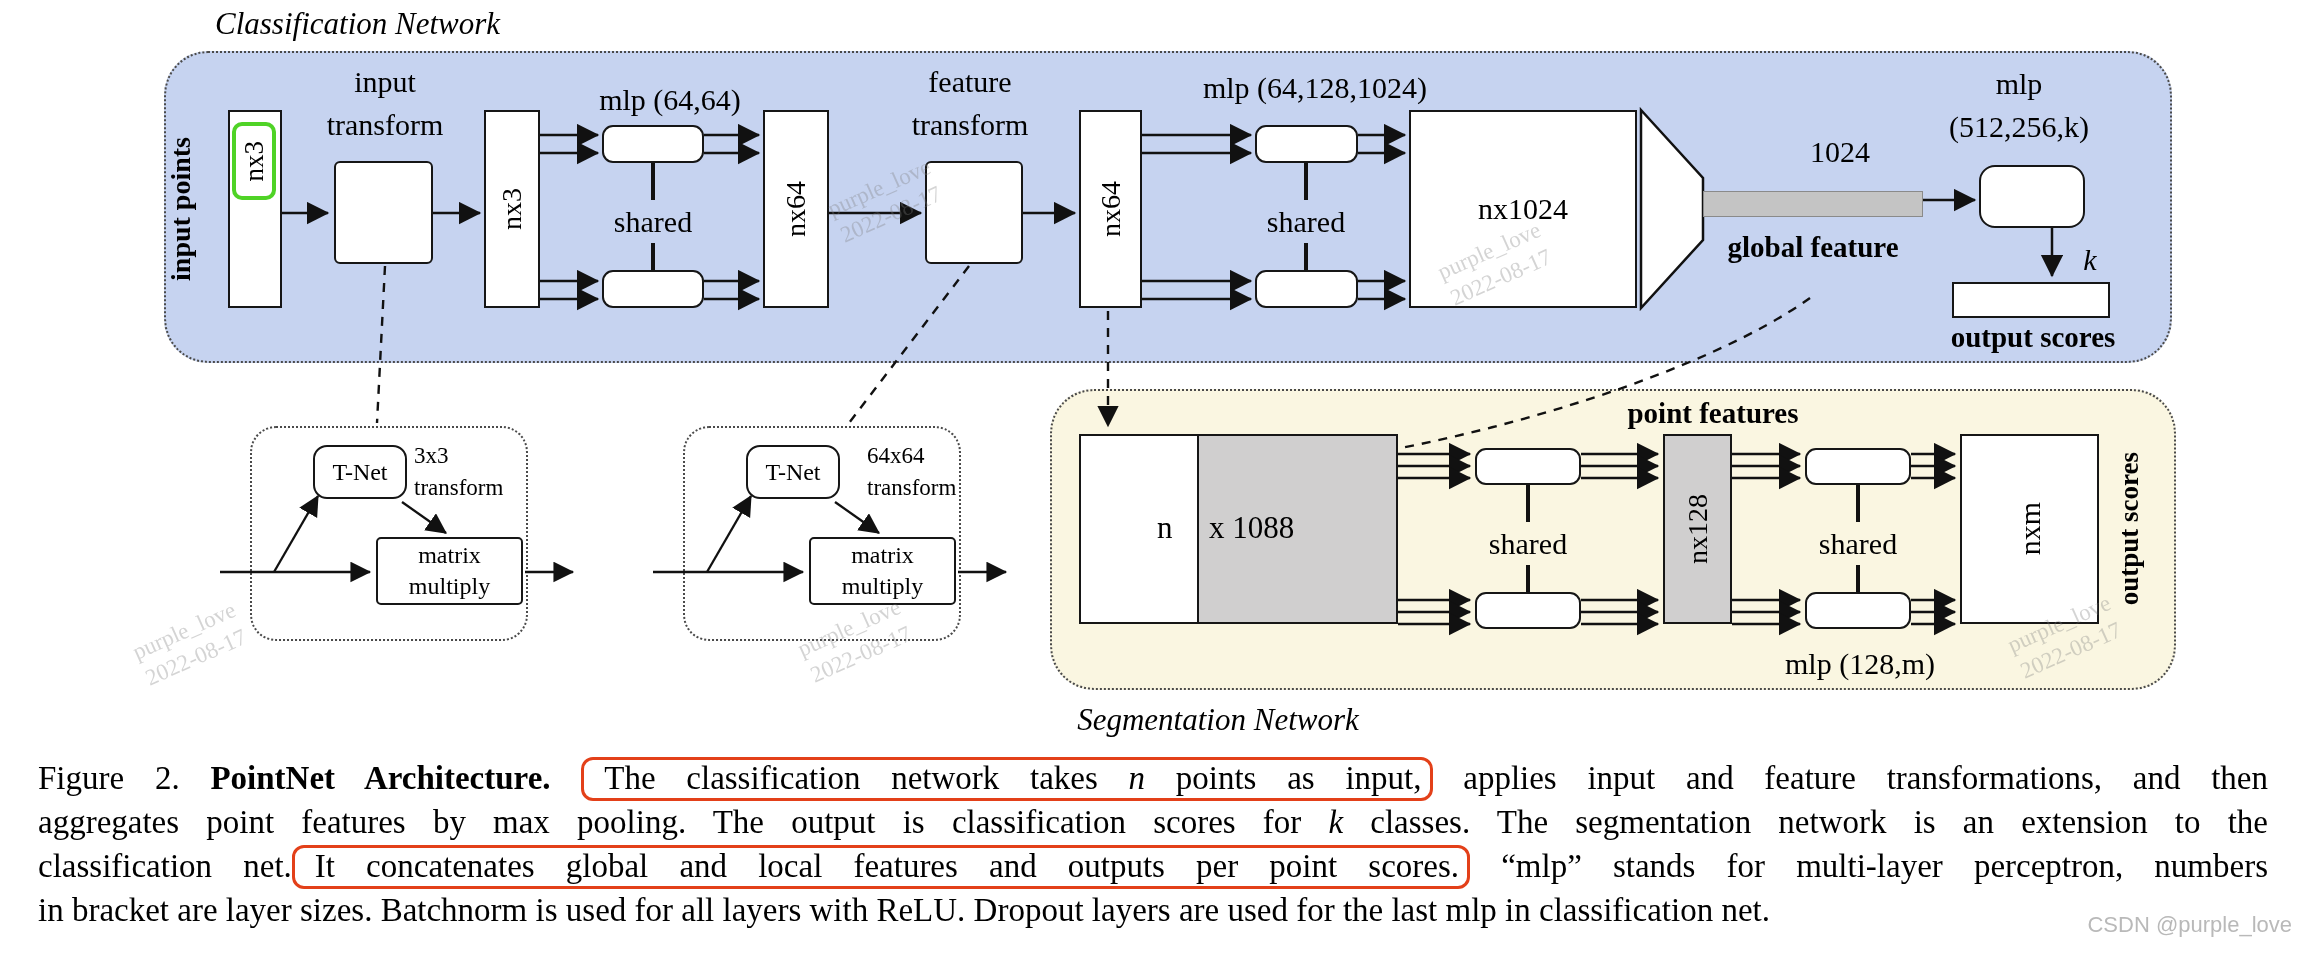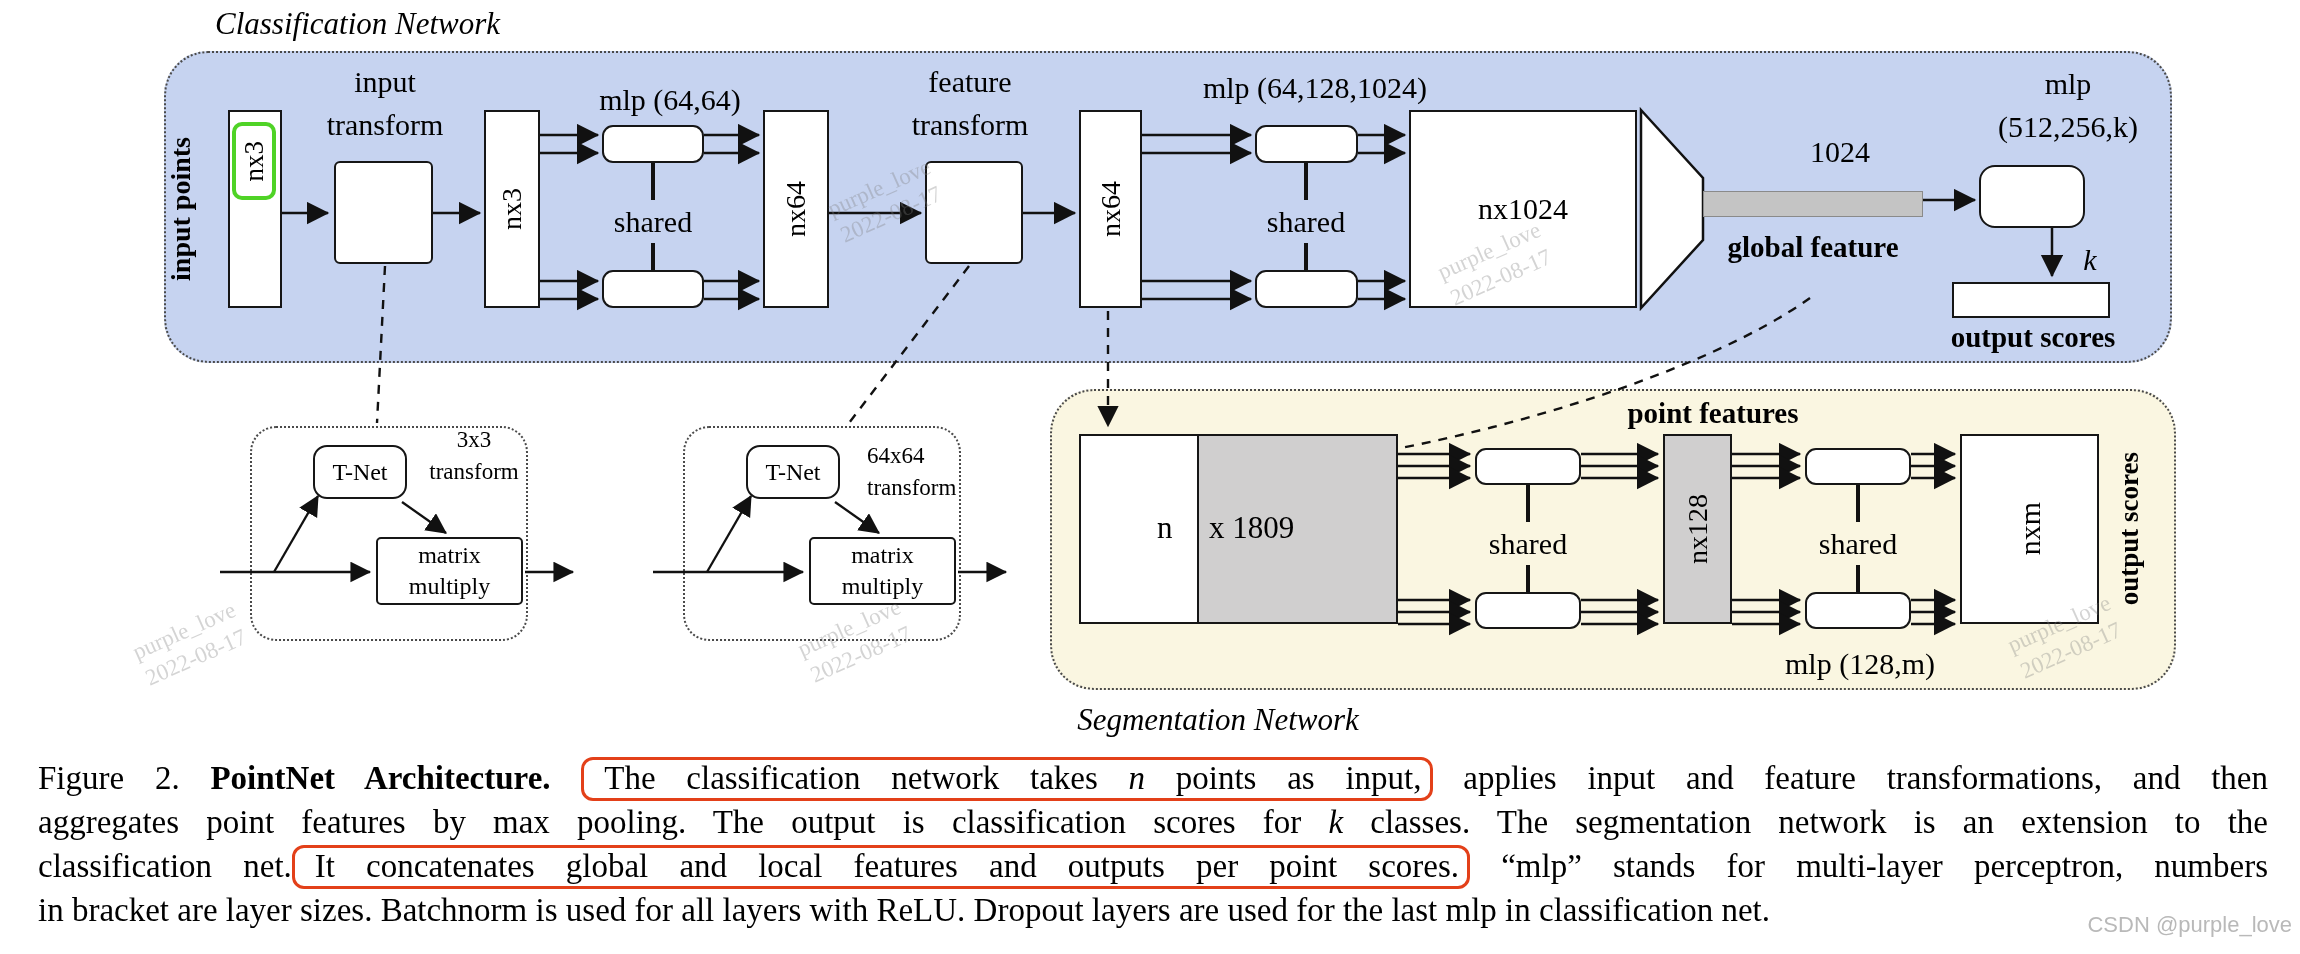--- a/index.html
+++ b/index.html
@@ -175,34 +175,34 @@
 
   <div class="bx" style="left:1409px;top:110px;width:228px;height:198px;justify-content:center;">
     <span style="font-size:30px;">nx1024</span>
   </div>
 
 
   <div style="position:absolute;left:1703px;top:191px;width:220px;height:26px;box-sizing:border-box;background:var(--bar_gray);border:1px solid #8a8a8a;"></div>
   <div class="lbl" style="left:1780px;top:130px;width:120px;">1024</div>
   <div class="lbl b" style="left:1690px;top:226px;width:246px;font-size:29px;">global feature</div>
 
-  <div class="lbl" style="left:1958px;top:62px;width:220px;">
+  <div class="lbl" style="left:1909px;top:62px;width:220px;">
     <span class="blk">mlp</span>
     <span class="blk">(512,256,k)</span>
   </div>
   <div class="bx" style="left:1979px;top:165px;width:106px;height:63px;border-radius:16px;"></div>
   <div class="lbl it" style="left:2070px;top:238px;width:40px;">k</div>
 
   <div class="bx" style="left:1952px;top:282px;width:158px;height:36px;"></div>
   <div class="lbl b" style="left:1928px;top:317px;width:210px;font-size:29px;line-height:40px;">output scores</div>
 
   <div class="bx rb" style="left:313px;top:445px;width:94px;height:54px;border-radius:14px;font-size:24px;">
     <span>T-Net</span>
   </div>
-  <div class="lbl" style="left:414px;top:424px;width:120px;text-align:center;font-size:23px;line-height:32px;">
+  <div class="lbl" style="left:414px;top:440px;width:120px;text-align:left;font-size:23px;line-height:32px;">
     <span class="blk">3x3</span>
     <span class="blk">transform</span>
   </div>
   <div class="bx" style="left:376px;top:537px;width:147px;height:68px;border-radius:5px;font-size:24px;">
     <span style="text-align:center;line-height:31px;">
       <span class="blk">matrix</span>
       <span class="blk">multiply</span>
     </span>
   </div>
 
@@ -218,21 +218,21 @@
       <span class="blk">matrix</span>
       <span class="blk">multiply</span>
     </span>
   </div>
 
   <div class="lbl b" style="left:1588px;top:392px;width:250px;font-size:29px;">point features</div>
 
   <div style="position:absolute;left:1079px;top:434px;width:319px;height:190px;box-sizing:border-box;background:#fff;border:2px solid #161616;">
     <div style="position:absolute;top:0;right:0;width:199px;height:100%;background:var(--block_gray);border-left:2px solid #161616;box-sizing:border-box;"></div>
     <span style="position:absolute;left:76px;top:50%;transform:translateY(-54%);font-size:31px;">n</span>
-    <span style="position:absolute;left:128px;top:50%;transform:translateY(-54%);font-size:31px;">x 1809</span>
+    <span style="position:absolute;left:128px;top:50%;transform:translateY(-54%);font-size:31px;">x 1088</span>
   </div>
 
   <div class="bx rb" style="left:1475px;top:448px;width:106px;height:37px;"></div>
   <div class="bx rb" style="left:1475px;top:592px;width:106px;height:37px;"></div>
   <div class="lbl" style="left:1473px;top:522px;width:110px;background:var(--segmentation_bg);">shared</div>
 
   <div class="bx" style="left:1663px;top:434px;width:69px;height:190px;background:var(--block_gray);">
     <span class="vt" style="font-size:28px;">nx128</span>
   </div>
 

